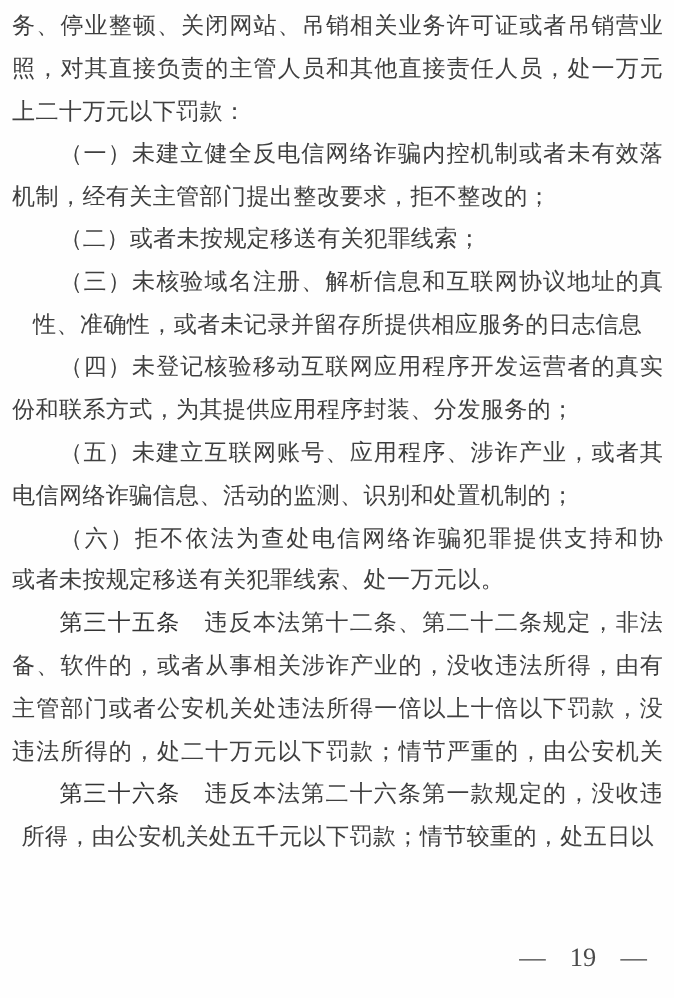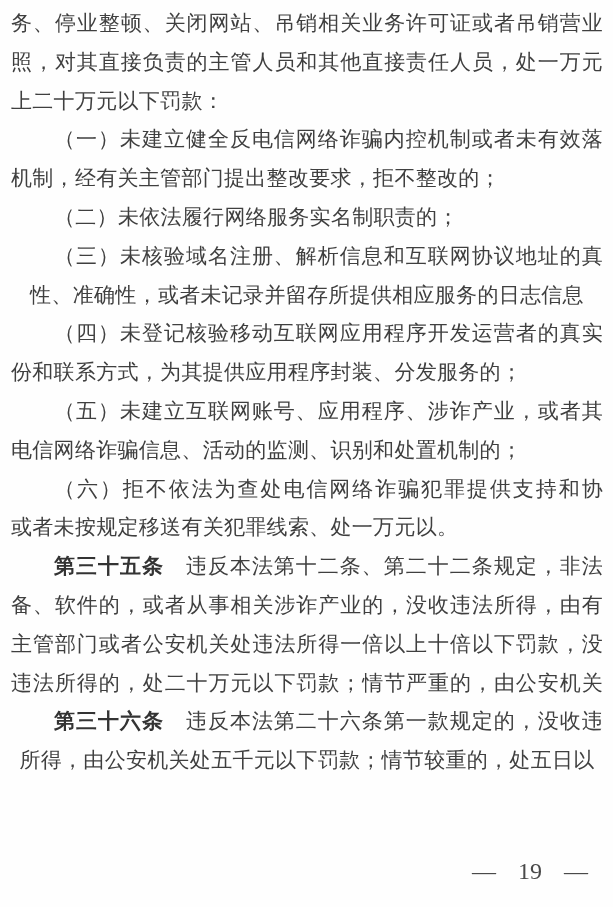--- a/index.html
+++ b/index.html
@@ -37,21 +37,21 @@
     overflow: hidden;
   }
   .line.last {
     text-align: center;
     text-align-last: left;
   }
   .line.indent {
     padding-left: 43px;
   }
   .article-no {
-    font-weight: 700;
+    font-weight: 400;
     font-family: "Liberation Sans", "DejaVu Sans", sans-serif;
     color: #333333;
   }
   .page-footer {
     position: absolute;
     top: 856px;
     right: 23px;
     font-size: 24px;
     line-height: 30px;
     color: #4a4a4a;
@@ -75,21 +75,21 @@
       <div class="paragraph">
         <div class="line">务、停业整顿、关闭网站、吊销相关业务许可证或者吊销营业执</div>
         <div class="line">照，对其直接负责的主管人员和其他直接责任人员，处一万元以</div>
         <div class="line last">上二十万元以下罚款：</div>
       </div>
       <div class="paragraph">
         <div class="line indent">（一）未建立健全反电信网络诈骗内控机制或者未有效落实</div>
         <div class="line last">机制，经有关主管部门提出整改要求，拒不整改的；</div>
       </div>
       <div class="paragraph">
-        <div class="line last indent">（二）未依法履行网络服务实名制职责的；</div>
+        <div class="line last indent">（二）或者未按规定移送有关犯罪线索；</div>
       </div>
       <div class="paragraph">
         <div class="line indent">（三）未核验域名注册、解析信息和互联网协议地址的真实</div>
         <div class="line last">性、准确性，或者未记录并留存所提供相应服务的日志信息的；</div>
       </div>
       <div class="paragraph">
         <div class="line indent">（四）未登记核验移动互联网应用程序开发运营者的真实身</div>
         <div class="line last">份和联系方式，为其提供应用程序封装、分发服务的；</div>
       </div>
       <div class="paragraph">

